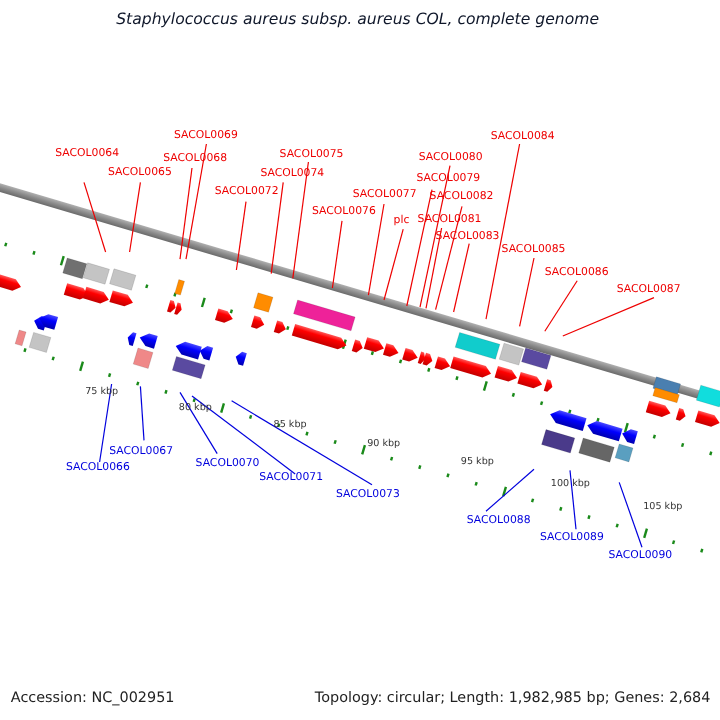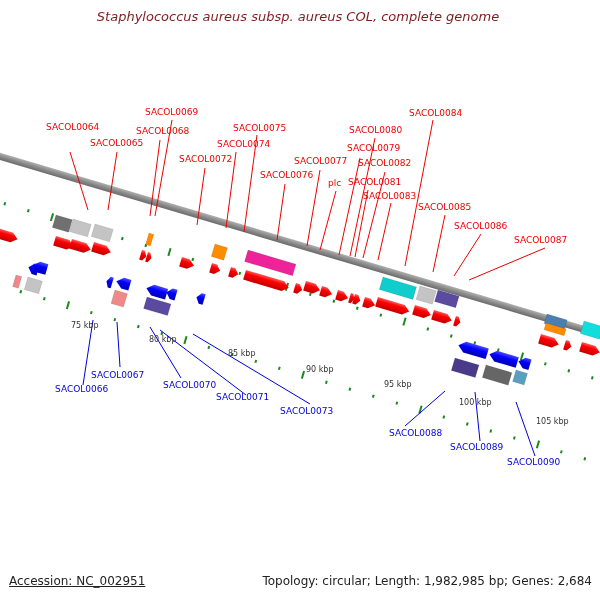--- a/index.html
+++ b/index.html
@@ -1,20 +1,20 @@
 <!DOCTYPE html>
 <html><head>
 <meta charset="utf-8">
 <style>
   html, body { margin:0; padding:0; background:#ffffff; }
   body { width:600px; height:600px; position:relative; overflow:hidden; font-family:"DejaVu Sans", sans-serif; }
-  #title { position:absolute; top:9px; left:0; width:596px; text-align:center; font-size:13px; font-style:italic; color:#7f1d1d; font-family:"DejaVu Sans", sans-serif; }
+  #title { position:absolute; top:9px; left:0; width:596px; text-align:center; font-size:13px; font-style:italic; color:#0f172a; font-family:"DejaVu Sans", sans-serif; }
   #map { position:absolute; left:0; top:0; }
   .foot { position:absolute; top:574px; font-size:12px; color:#222; font-family:"DejaVu Sans", sans-serif; }
-  #acc { left:9px;text-decoration:underline; }
+  #acc { left:9px; }
   #topo { right:8px; }
   .lbl { font-size:9px; font-family:"DejaVu Sans", sans-serif; }
   .tick-lbl { font-size:8px; fill:#333; font-family:"DejaVu Sans", sans-serif; }
 </style>
 </head>
 <body>
 
 <div id="title">Staphylococcus aureus subsp. aureus COL, complete genome</div>
 
 <svg id="map" width="600" height="600">

